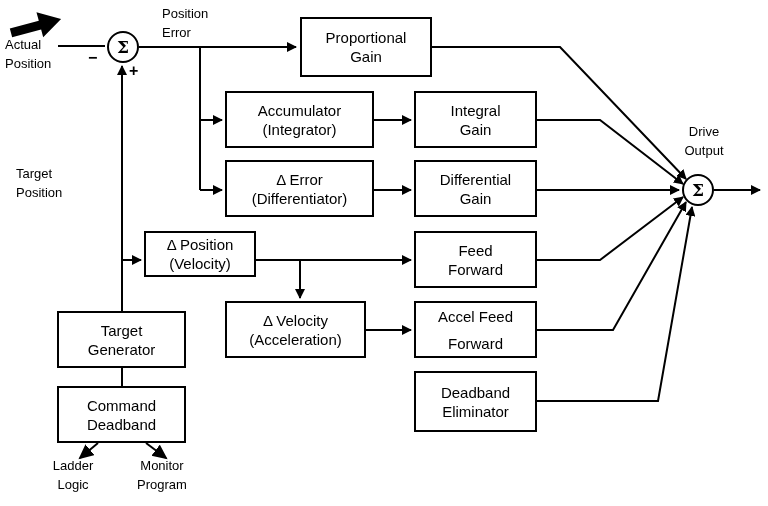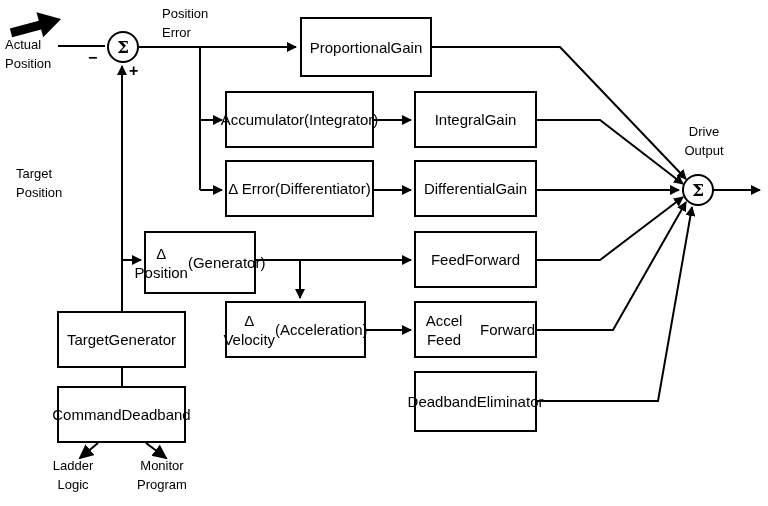--- a/index.html
+++ b/index.html
@@ -25,20 +25,21 @@
     stroke: #000000;
     stroke-width: 2;
     fill: none;
   }
   .box {
     position: absolute;
     box-sizing: border-box;
     border: 2px solid #000000;
     background: #ffffff;
     display: flex;
+    flex-direction: column;
     align-items: center;
     justify-content: center;
     text-align: center;
     font-size: 15px;
     line-height: 19px;
     color: #000000;
   }
   .lbl {
     position: absolute;
     font-size: 13px;
@@ -140,23 +141,23 @@
   <div class="box" style="left:225px; top:160px; width:149px; height:57px;">
     <span>Δ Error</span>
     <span>(Differentiator)</span>
   </div>
 
   <div class="box" style="left:414px; top:160px; width:123px; height:57px;">
     <span>Differential</span>
     <span>Gain</span>
   </div>
 
-  <div class="box" style="left:144px; top:231px; width:112px; height:63px;">
+  <div class="box" style="left:144px; top:231px; width:112px; height:46px;">
     <span>Δ Position</span>
-    <span>(Generator)</span>
+    <span>(Velocity)</span>
   </div>
 
   <div class="box" style="left:414px; top:231px; width:123px; height:57px;">
     <span>Feed</span>
     <span>Forward</span>
   </div>
 
   <div class="box" style="left:225px; top:301px; width:141px; height:57px;">
     <span>Δ Velocity</span>
     <span>(Acceleration)</span>

